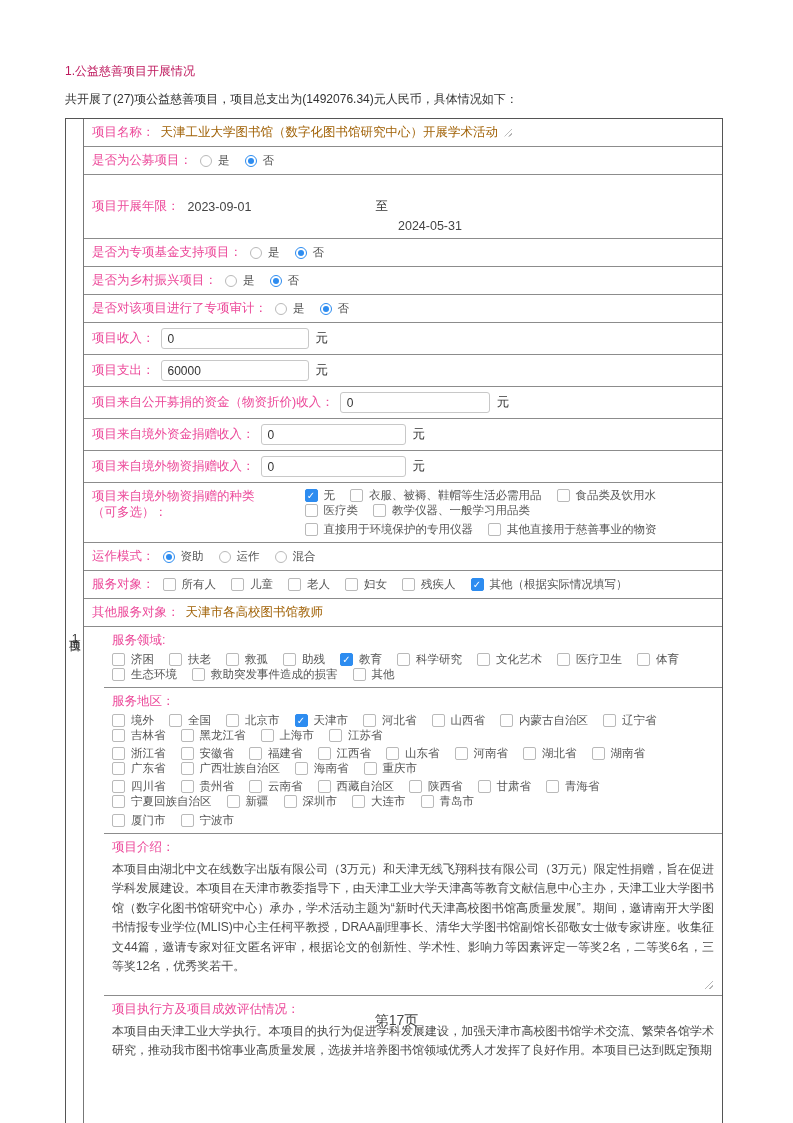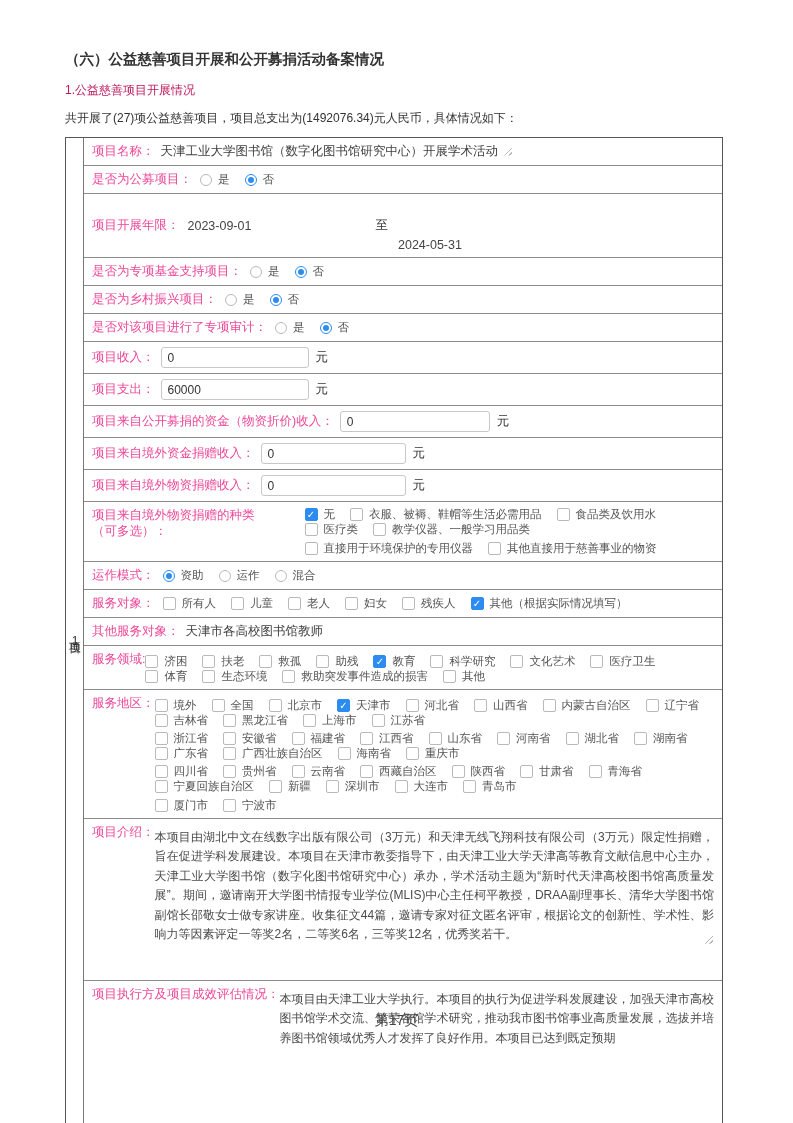--- a/index.html
+++ b/index.html
@@ -13,23 +13,23 @@
   .subsection-title { font-size:12px; margin-top:13px; color:#be185d; }
   .summary-line { font-size:12px; margin-top:11px; color:#333; }
 
   .form-table { margin-top:10px; width:658px; border:1px solid #555; display:flex; background:#fff; }
   .side-col { width:18px; border-right:1px solid #777; display:flex; align-items:center; justify-content:center; }
   .side-label { writing-mode:vertical-rl; text-orientation:upright; font-size:12px; color:#333; letter-spacing:1px; }
   .rows { flex:1; min-width:0; }
 
   .row { border-bottom:1px solid #8c8c8c; padding:5px 8px; display:flex; align-items:center; font-size:12.5px; min-height:26px; }
   .row:last-child { border-bottom:none; }
-  .row.col { flex-direction:row; align-items:flex-start; }
+  .row.col { flex-direction:column; align-items:flex-start;margin-left:20px; }
   .row-label { color:#ec4899; white-space:nowrap; }
-  .value-text { color:#404040; margin-left:6px; }
+  .value-text { color:#a16207; margin-left:6px; }
 
   .text-input { height:21px; border:1px solid #c8c8c8; border-radius:3px; background:#fff;
     font-size:12px; color:#333; padding:0 6px; margin-left:6px; font-family:inherit; outline:none; }
   .unit { margin-left:7px; color:#333; }
 
   .opt { display:inline-flex; align-items:center; margin-right:15px; font-size:11.5px; color:#555; white-space:nowrap; cursor:default; }
   .opt-text { margin-left:6px; }
   .checkbox { width:13px; height:13px; border:1px solid #b9b9b9; border-radius:2px; background:#fff;
     display:inline-flex; align-items:center; justify-content:center; font-size:10px; line-height:1; flex:0 0 auto; }
   .checkbox.checked { background:#2d8cf0; border-color:#2d8cf0; color:#fff; font-weight:bold; }
@@ -59,21 +59,20 @@
   .resize-handle-inline { display:inline-block; width:8px; height:8px; margin-left:6px;
     background:repeating-linear-gradient(-45deg, transparent 0 2px, #b5b5b5 2px 3px);
     clip-path:polygon(100% 0, 100% 100%, 0 100%); }
 
   .page-footer { position:absolute; left:0; top:1012px; width:100%; text-align:center; font-size:14px; color:#444; }
 </style>
 </head>
 <body>
 
 <div class="content">
-  <div class="section-title">（六）公益慈善项目开展和公开募捐活动备案情况</div>
   <div class="subsection-title">1.公益慈善项目开展情况</div>
   <div class="summary-line">共开展了(27)项公益慈善项目，项目总支出为(1492076.34)元人民币，具体情况如下：</div>
 
   <div class="form-table">
     <div class="side-col">
       <span class="side-label">项目1</span>
     </div>
     <div class="rows">
 
       <div class="row">

